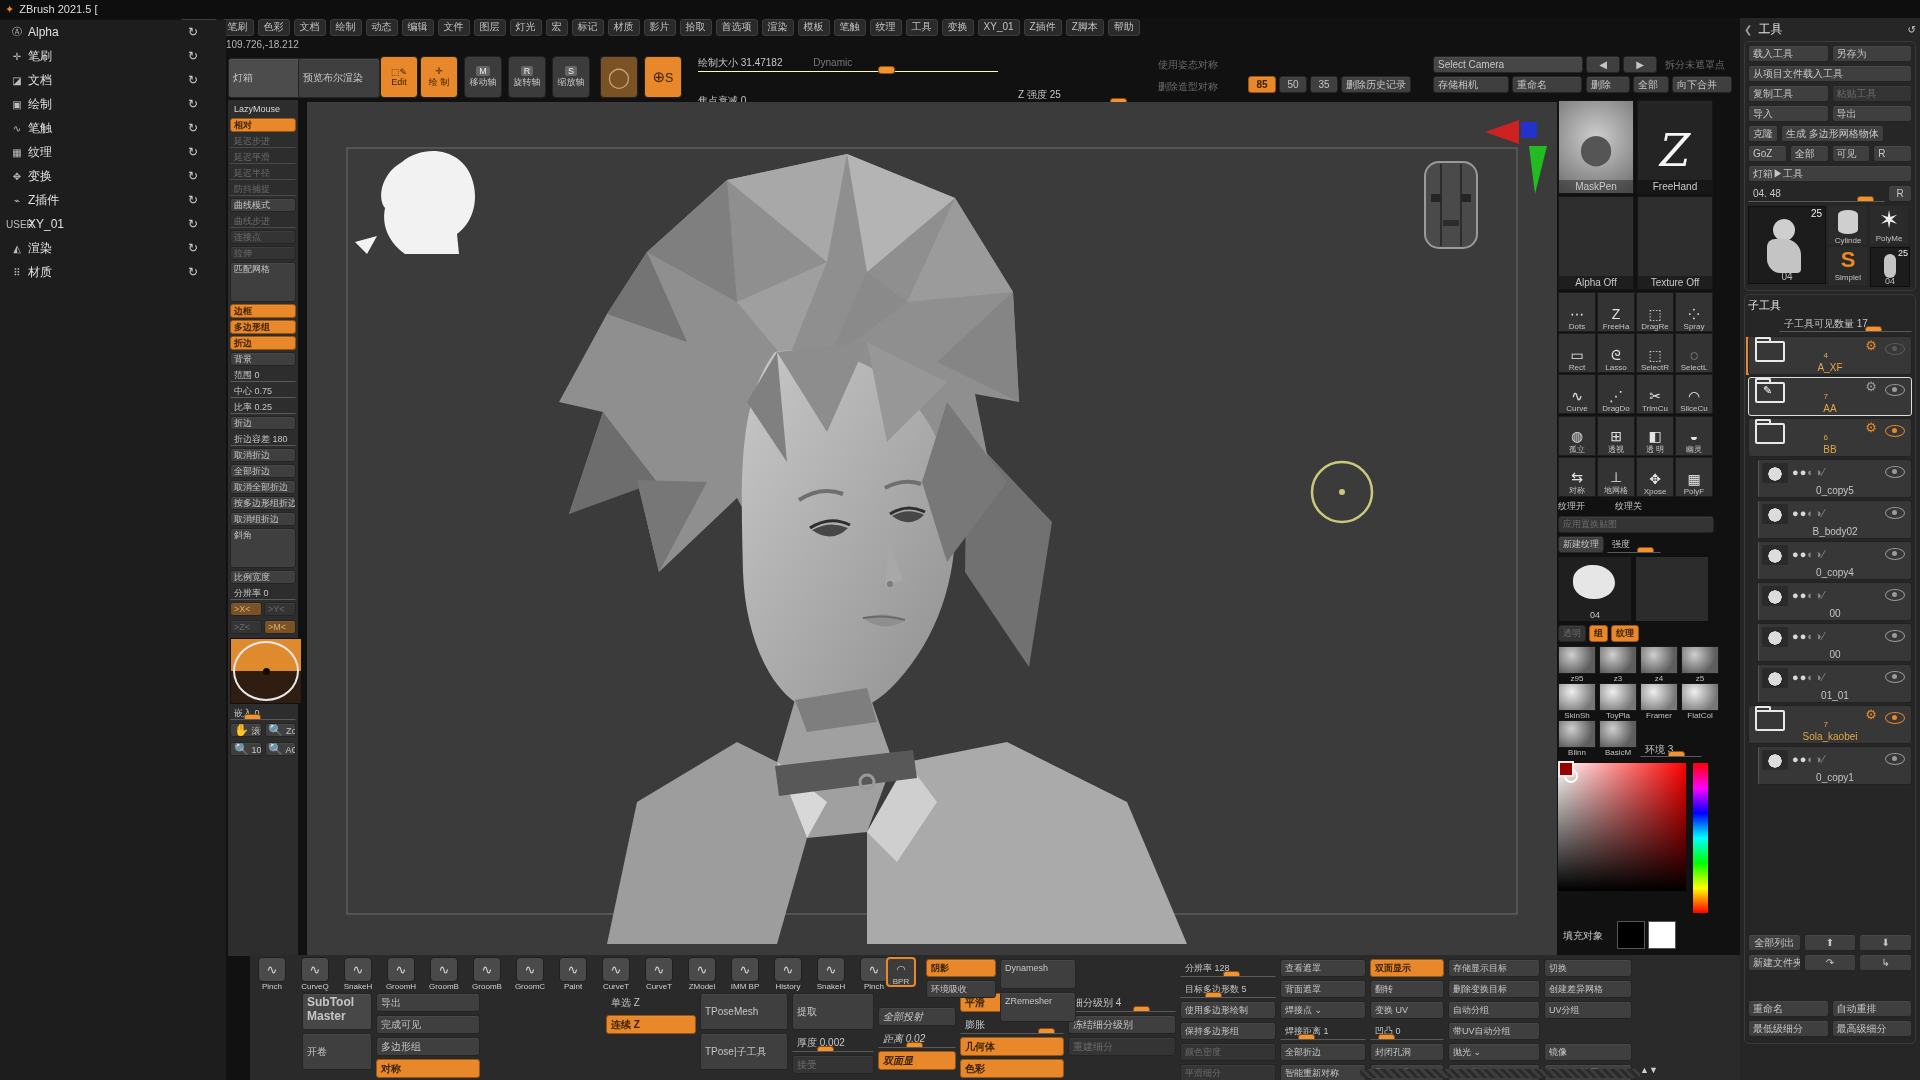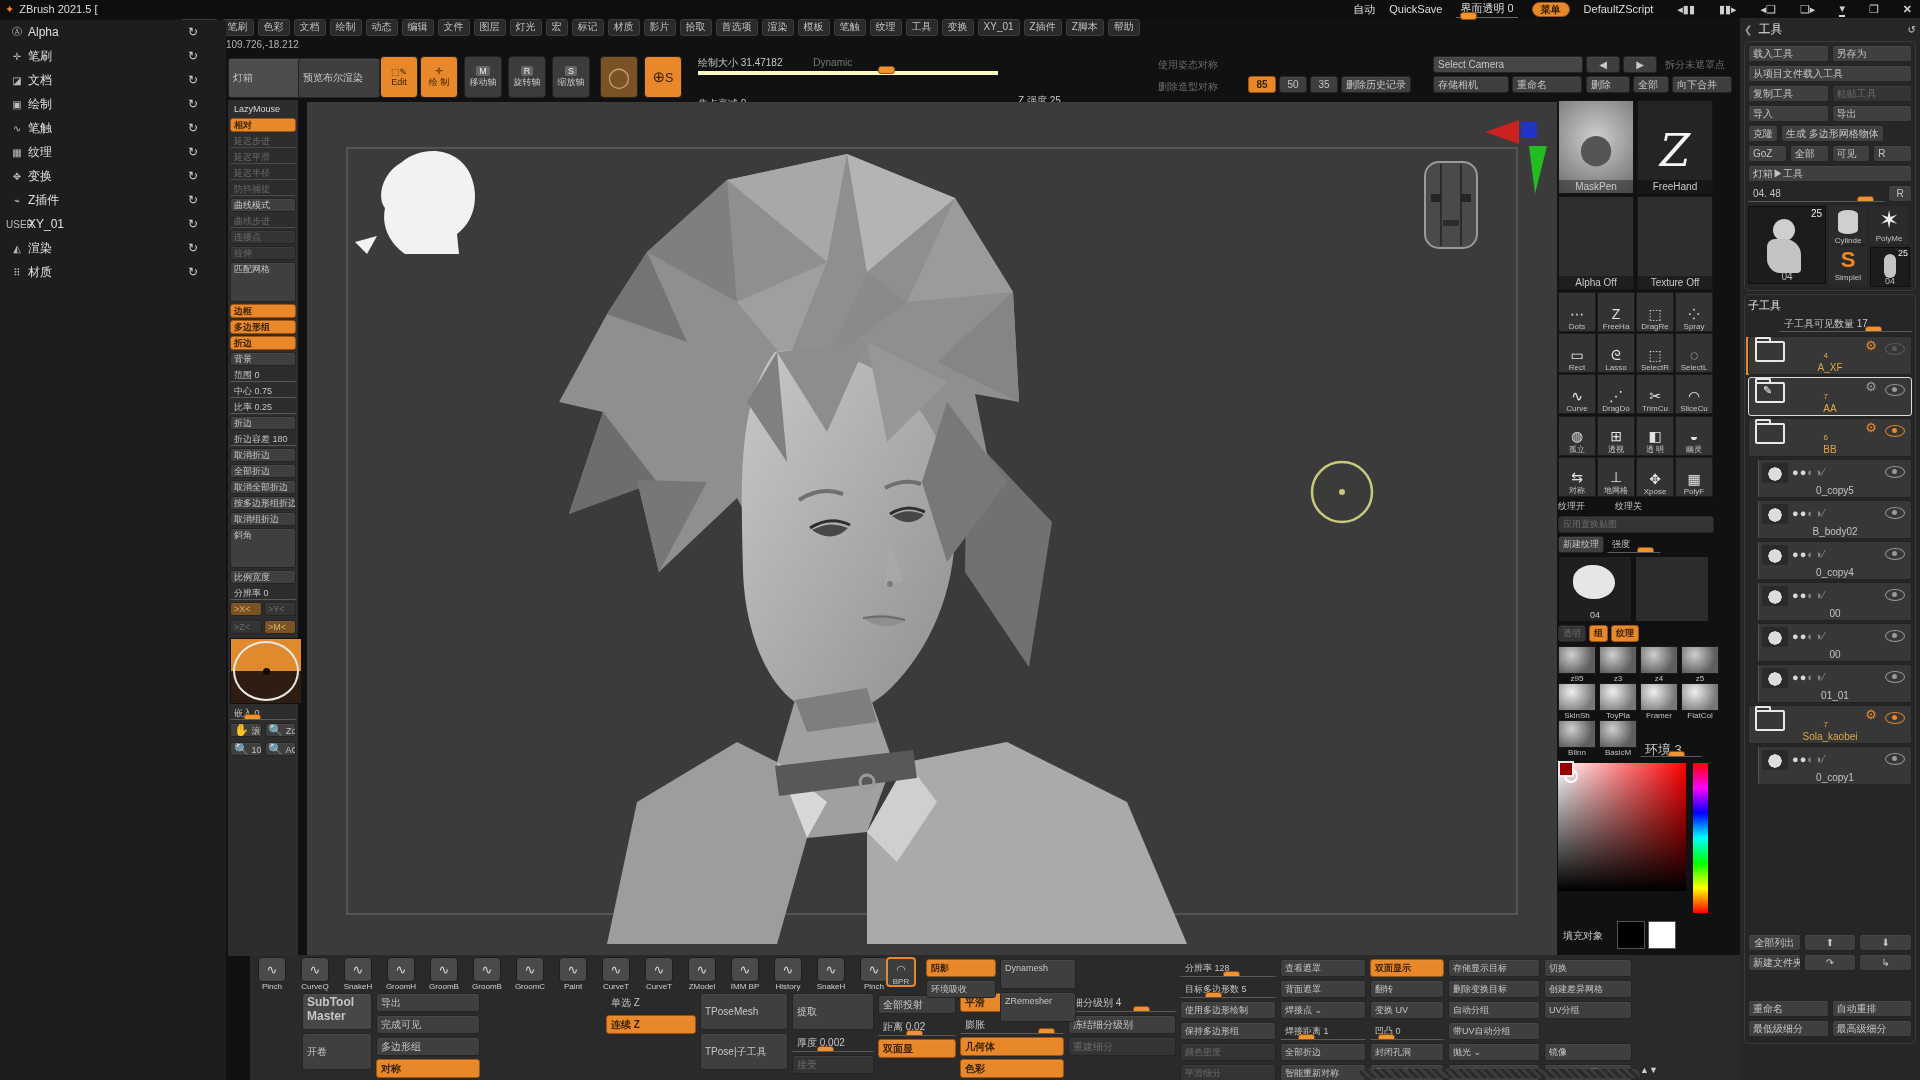--- a/index.html
+++ b/index.html
@@ -33,21 +33,21 @@
   .menu-item{background:#2a2a2a;border:1px solid #3c3c3c;border-radius:3px;font-size:10px;
      color:#c2c2c2;padding:0 5px;line-height:14px;}
   .winicon{display:inline-block;color:#cfcfcf;font-size:11px;margin-left:10px;}
   
   #leftbar{left:0;top:20px;width:226px;height:1060px;background:#1d1d1d;}
   .side-item{display:flex;align-items:center;height:24px;padding-left:6px;font-size:12px;color:#e0e0e0;}
   .side-item .ic{width:22px;color:#bdbdbd;font-size:12px;text-align:center;}
   .side-item .rf{margin-left:auto;margin-right:28px;color:#cfcfcf;font-size:12px;}
   
   #toolbar{left:228px;top:54px;width:1500px;height:48px;font-size:10px;}
-  .tslider{position:relative;border-bottom:4px solid #fef9c3;height:15px;white-space:nowrap;}
+  .tslider{position:relative;border-bottom:1px solid #fef9c3;height:15px;white-space:nowrap;}
   .iconbtn{width:36px;height:40px;border-radius:4px;background:#3c3c3c;border:1px solid #222;
      display:flex;flex-direction:column;align-items:center;justify-content:center;font-size:9px;}
   .iconbtn.on{background:#e8882a;color:#3a2300;}
   .iconbtn.brown{background:#7a5226;color:#caa26a;}
   
   #lazypanel{left:228px;top:100px;width:70px;height:856px;background:#2d2d2d;padding:2px 2px;
      box-sizing:border-box;}
   #lazypanel .b{display:block;height:12px;font-size:9px;line-height:12px;margin-bottom:2px;padding:0 3px;}
   #lazypanel .st-box{height:38px;}
   .xyzgrid{display:grid;grid-template-columns:1fr 1fr;gap:2px;margin-bottom:2px;}
@@ -120,37 +120,20 @@
   .rcol .b{display:block;height:14px;margin-bottom:3px;font-size:9px;line-height:14px;}
   .rcol .st-tall{height:26px;}
   .hatch{background:repeating-linear-gradient(45deg,#3c3c3c 0 3px,#2a2a2a 3px 6px);}
 </style>
 </head>
 <body>
 
 <div id="titlebar" class="abs">
   <span style="color:#e8882a;margin:0 5px;">✦</span>
   <span>ZBrush 2021.5 [</span>
-  <span style="margin-left:auto;display:flex;align-items:center;gap:14px;margin-right:8px;">
-    <span>自动</span>
-    <span>QuickSave</span>
-    <span style="position:relative;border-bottom:1px solid #666;padding:0 4px 1px;">
-      <span>界面透明 0</span>
-      <span class="pill" style="left:4px;"></span>
-    </span>
-    <span class="b st-on" style="border-radius:8px;padding:0 8px;">菜单</span>
-    <span>DefaultZScript</span>
-    <span class="winicon">◂▮▮</span>
-    <span class="winicon">▮▮▸</span>
-    <span class="winicon">◂❏</span>
-    <span class="winicon">❏▸</span>
-    <span class="winicon" style="border-bottom:2px solid #cfcfcf;">▾</span>
-    <span class="winicon">❒</span>
-    <span class="winicon" style="font-weight:bold;">✕</span>
-  </span>
 </div>
 
 <div id="menubar" class="abs">
   <span class="menu-item"><span>Alpha</span></span>
     <span class="menu-item"><span>笔刷</span></span>
     <span class="menu-item"><span>色彩</span></span>
     <span class="menu-item"><span>文档</span></span>
     <span class="menu-item"><span>绘制</span></span>
     <span class="menu-item"><span>动态</span></span>
     <span class="menu-item"><span>编辑</span></span>
@@ -624,21 +607,21 @@
     <div class="hrow">
       <div>
           <div class="mat"></div>
           <div class="matlab">Blinn</div>
         </div>
         <div>
           <div class="mat"></div>
           <div class="matlab">BasicM</div>
         </div>
     </div>
-    <span class="b st-slider" style="font-size:13px;position:relative;width:52px;height:12px;align-self:flex-end;">
+    <span class="b st-slider" style="font-size:10px;position:relative;width:52px;height:12px;align-self:flex-end;">
       <span>环境 3</span><span class="pill" style="left:45%;"></span></span>
   </div>
   <div id="picker">
     <div id="sv"></div>
     <div id="hue"></div>
     <div id="svring"></div>
     <div id="swatchtop"></div>
   </div>
   <div class="hrow" style="margin-top:8px;align-items:center;">
     <span class="b st-flat" style="font-size:10px;">填充对象</span>
@@ -950,21 +933,21 @@
         <span>TPose|子工具</span>
       </div>
     </div>
   <div class="bcol abs" style="left:542px;top:38px;width:82px;">
     <div class="b st-tall">
         <span>提取</span>
       </div>
       <div class="b st-slider"><span>厚度 0.002</span><span class="pill" style="display: block; left: 30%;"></span></div>
       <div class="b st-dis"><span>接受</span></div>
     </div>
-  <div class="bcol abs" style="left:628px;top:40px;width:78px;">
+  <div class="bcol abs" style="left:628px;top:52px;width:78px;font-style:italic;">
     <div class="b"><span>全部投射</span></div>
       <div class="b st-slider"><span>距离 0.02</span><span class="pill" style="display: block; left: 35%;"></span></div>
       <div class="b st-on"><span>双面显</span></div>
     </div>
   <div class="bcol abs" style="left:710px;top:38px;width:104px;">
     <div class="b st-on"><span>平滑</span></div>
       <div class="b st-slider"><span>膨胀</span><span class="pill" style="display: block; left: 75%;"></span></div>
       <div class="b st-on"><span>几何体</span></div>
       <div class="b st-on"><span>色彩</span></div>
     </div>

